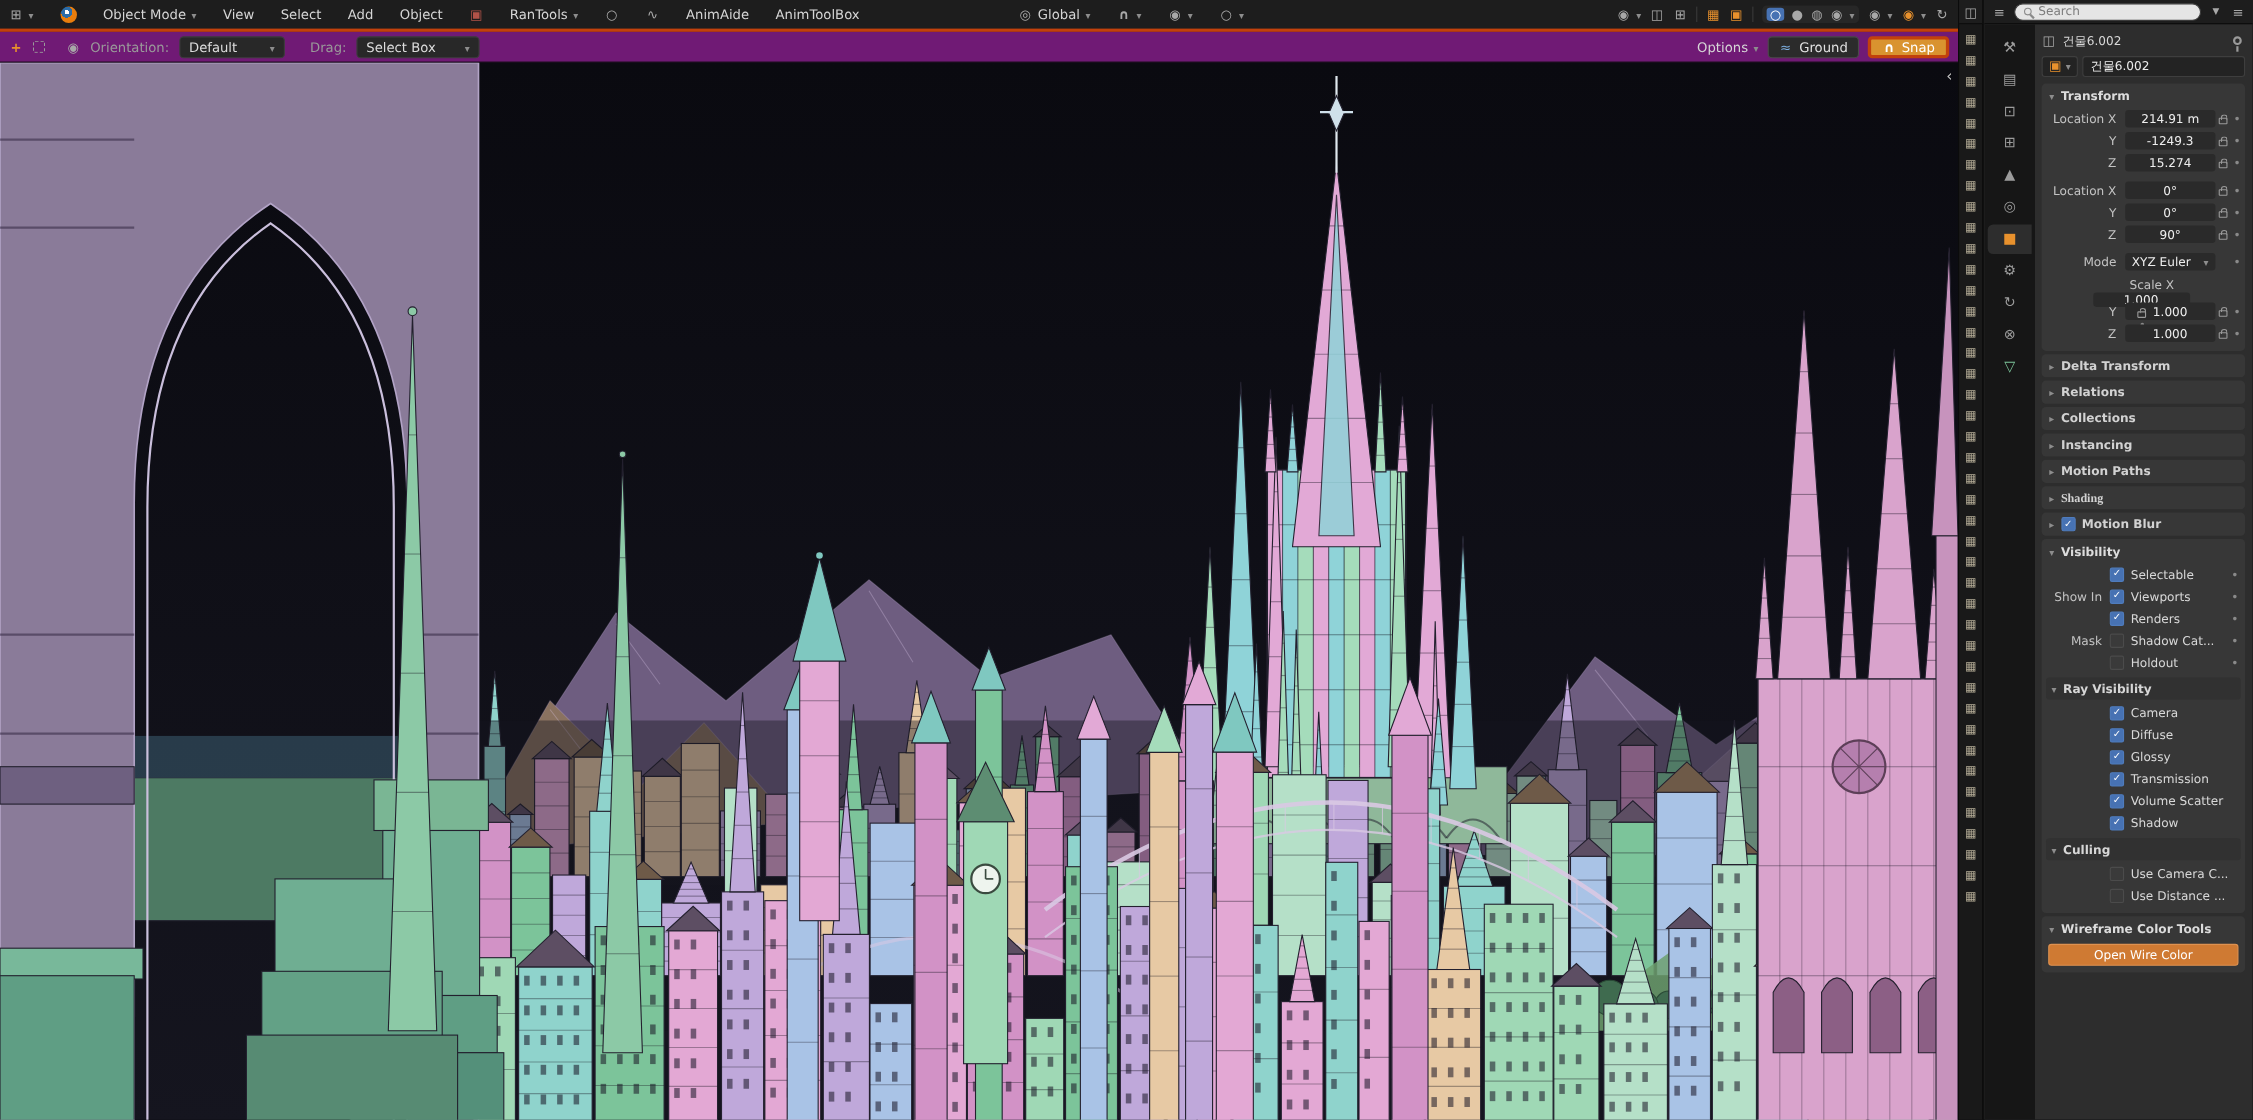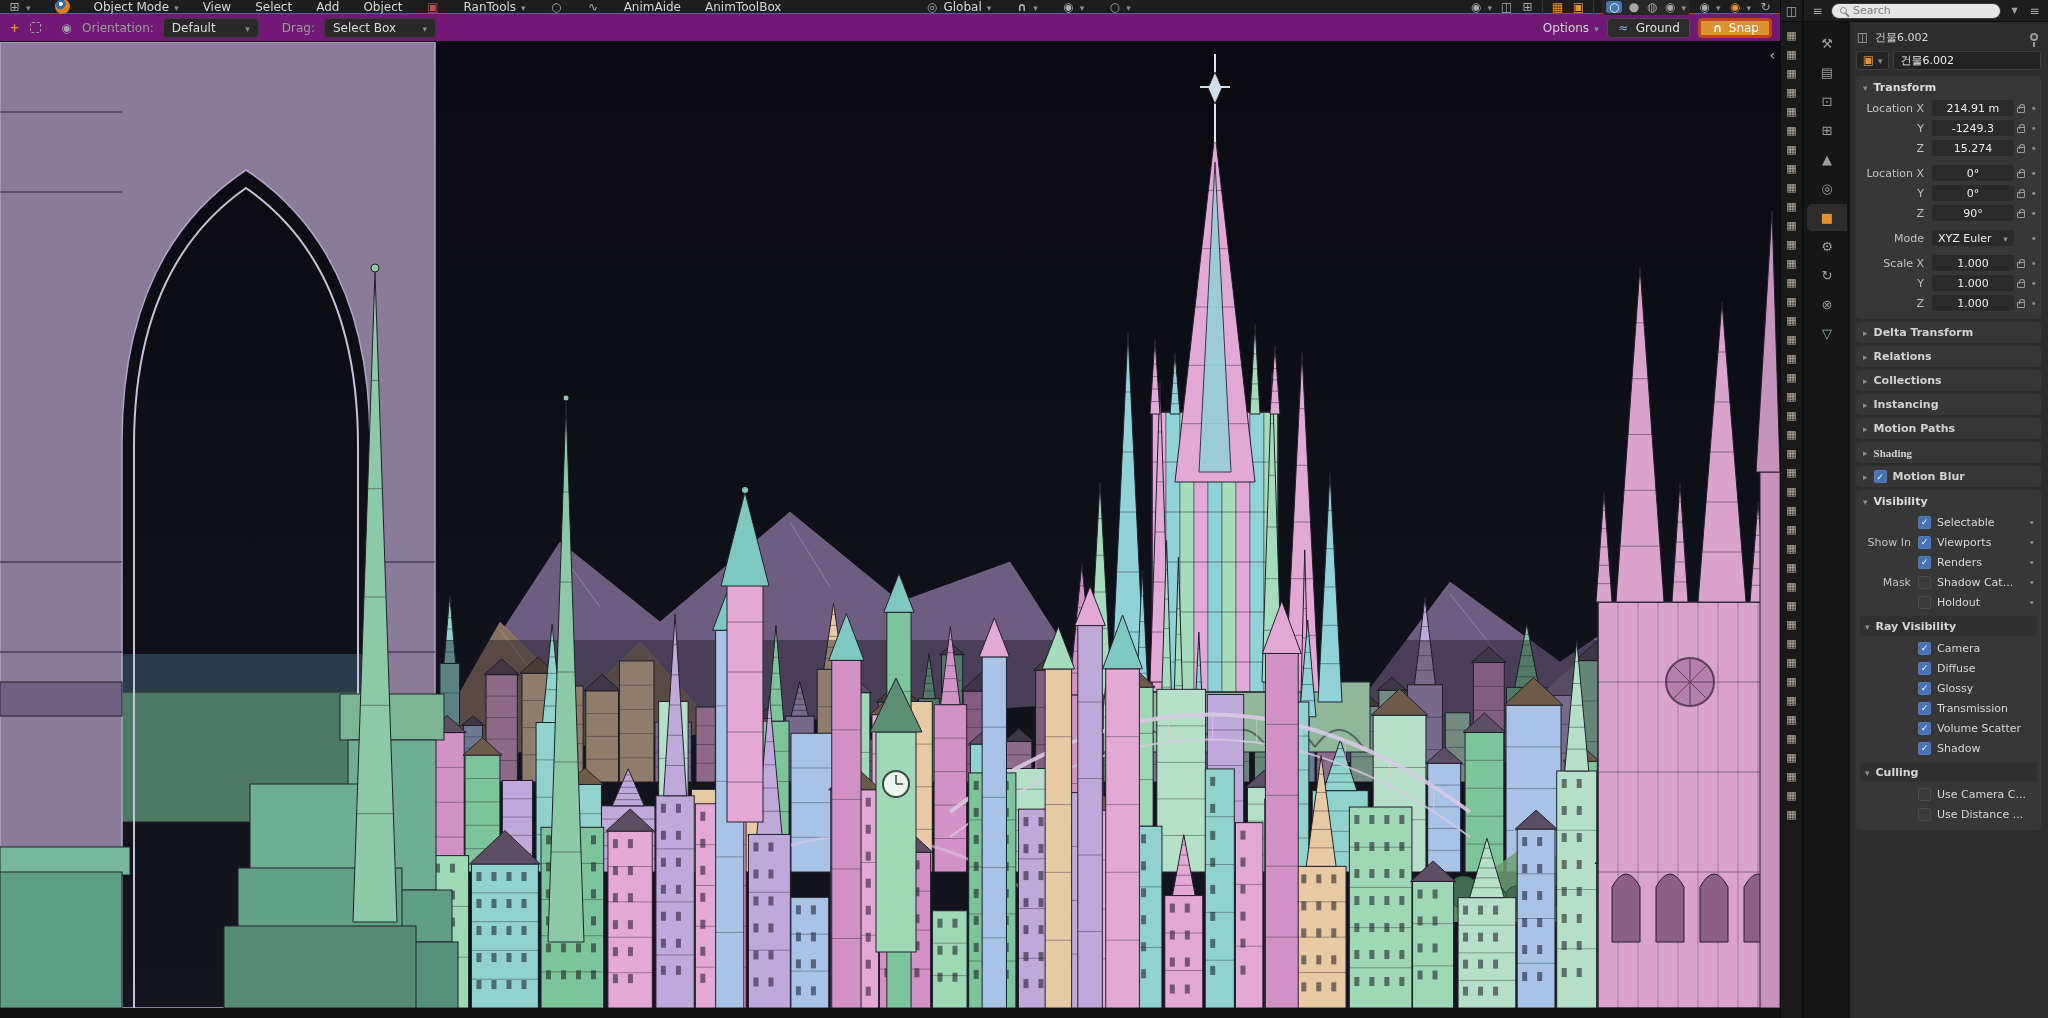--- a/index.html
+++ b/index.html
@@ -1,21 +1,21 @@
 <!DOCTYPE html>
 <html><head>
 <meta charset="utf-8">
 <style>
 *{margin:0;padding:0;box-sizing:border-box}
 html,body{width:2048px;height:1018px;overflow:hidden}
 body{background:#111;font-family:"DejaVu Sans",sans-serif;font-size:12px;color:#cfcfcf;position:relative}
 
 
 #viewport-area{position:absolute;left:0;top:0;width:1780px;height:1018px}
-#menubar{height:14px;background:#1d1d1d;border-bottom:1px solid #c2410c;display:flex;align-items:center;padding:0 8px;gap:24px;white-space:nowrap}
+#menubar{height:29px;background:#1d1d1d;border-bottom:3px solid #c2410c;display:flex;align-items:center;padding:0 8px;gap:24px;white-space:nowrap}
 #toolbar{height:28px;background:#701a75;border-bottom:1px solid #0b0b0b;display:flex;align-items:center;padding:0 8px;gap:9px}
 .menu-label{color:#d6d6d6;cursor:default}
 .label-dim{color:#9a9a9a}
 .chev::after{content:"▾";color:#8d8d8d;font-size:9px}
 .chevr::after{content:"▸";color:#8d8d8d;font-size:9px}
 .ic{display:inline-flex;align-items:center;justify-content:center;color:#a8a8a8;font-size:12px;line-height:1;min-width:13px}
 .ic.orange{color:#e8912d}
 .ic.red{color:#b05248}
 .igroup{display:flex;align-items:center;gap:5px}
 .sep{width:1px;height:14px;background:#3a3a3a}
@@ -1805,21 +1805,21 @@
             </div>
             <div class="trow" style="margin-top: 5px;">
               <span class="tlabel">Mode</span>
               <span class="tfield tselect">
                 <span>XYZ Euler</span>
                 <span class="chev"></span>
               </span>
               <span class="lockwrap"></span>
               <span class="dot">•</span>
             </div>
-            <div class="trow" style="margin-top: 5px;">
+            <div class="trow" style="margin-top: 5px; flex-direction: column;">
               <span class="tlabel">Scale X</span>
               <span class="tfield">
                 <span>1.000</span>
               </span>
               <span class="lockwrap">
                 <span class="lock"></span>
               </span>
               <span class="dot">•</span>
             </div>
             <div class="trow">
@@ -1962,16 +1962,23 @@
               <span class="vlabel">Use Camera C...</span>
             </div>
             <div class="vrow">
               <span class="vprefix"></span>
               <span class="cb"></span>
               <span class="vlabel">Use Distance ...</span>
             </div>
           </div>
       </div>
 
+      <div class="section" style="padding-bottom:2px">
+        <div class="sec-head">
+            <span class="chev"></span>
+            <span>Wireframe Color Tools</span>
+          </div>
+        <div id="wire-btn">Open Wire Color</div>
+      </div>
 
     </div>
   </div>
 </div>
 
 </body></html>

